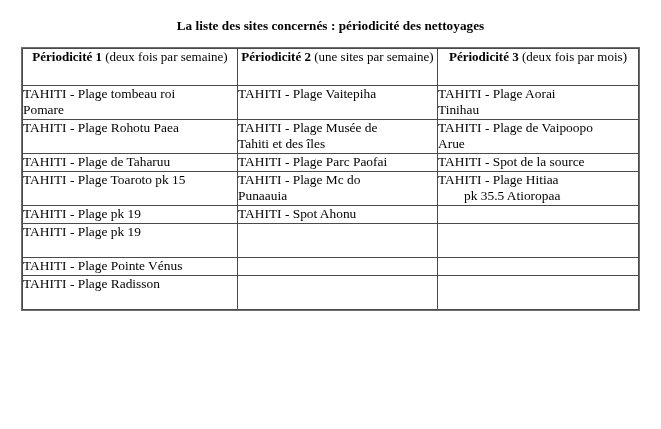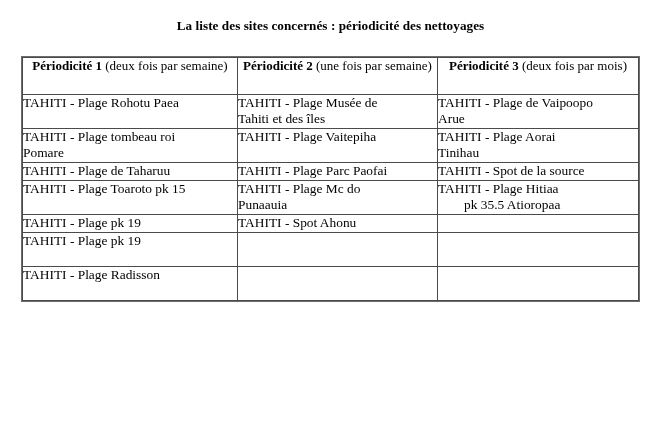--- a/index.html
+++ b/index.html
@@ -25,21 +25,21 @@
     font-size: 13.2px;
     font-weight: bold;
     letter-spacing: 0.05px;
     line-height: 16px;
     margin-top: 9px;
   }
 
   #sites-table {
     position: absolute;
     left: 22px;
-    top: 57px;
+    top: 48px;
     width: 616px;
     border-collapse: collapse;
     table-layout: fixed;
   }
 
   #sites-table td, #sites-table th {
     border: 1px solid #4a4a4a;
     padding: 0;
     vertical-align: top;
     font-weight: normal;
@@ -102,37 +102,37 @@
     <col class="col1">
     <col class="col2">
     <col class="col3">
   </colgroup>
   <thead>
     <tr>
       <th class="hdr col1">
         <span class="strong">Périodicité 1</span><span class="light"> (deux fois par semaine)</span>
       </th>
       <th class="hdr col2">
-        <span class="strong">Périodicité 2</span><span class="light"> (une fois par semaine)</span>
+        <span class="strong">Périodicité 2</span><span class="light"> (une sites par semaine)</span>
       </th>
       <th class="hdr col3">
         <span class="strong">Périodicité 3</span><span class="light"> (deux fois par mois)</span>
       </th>
     </tr>
   </thead>
   <tbody>
     <tr class="r-double">
+      <td class="cell"><span>TAHITI - Plage tombeau roi</span><span class="line2">Pomare</span></td>
+      <td class="cell"><span>TAHITI - Plage Vaitepiha</span><span class="line2"></span></td>
+      <td class="cell"><span>TAHITI - Plage Aorai</span><span class="line2">Tinihau</span></td>
+    </tr>
+    <tr class="r-double">
       <td class="cell"><span>TAHITI - Plage Rohotu Paea</span><span class="line2"></span></td>
       <td class="cell"><span>TAHITI - Plage Musée de</span><span class="line2">Tahiti et des îles</span></td>
       <td class="cell"><span>TAHITI - Plage de Vaipoopo</span><span class="line2">Arue</span></td>
-    </tr>
-    <tr class="r-double">
-      <td class="cell"><span>TAHITI - Plage tombeau roi</span><span class="line2">Pomare</span></td>
-      <td class="cell"><span>TAHITI - Plage Vaitepiha</span><span class="line2"></span></td>
-      <td class="cell"><span>TAHITI - Plage Aorai</span><span class="line2">Tinihau</span></td>
     </tr>
     <tr class="r-single">
       <td class="cell"><span>TAHITI - Plage de Taharuu</span></td>
       <td class="cell"><span>TAHITI - Plage Parc Paofai</span></td>
       <td class="cell"><span>TAHITI - Spot de la source</span></td>
     </tr>
     <tr class="r-double">
       <td class="cell"><span>TAHITI - Plage Toaroto pk 15</span></td>
       <td class="cell"><span>TAHITI - Plage Mc do</span><span class="line2">Punaauia</span></td>
       <td class="cell"><span>TAHITI - Plage Hitiaa</span><span class="line2 indent">pk 35.5 Atioropaa</span></td>
@@ -140,19 +140,24 @@
     <tr class="r-single">
       <td class="cell"><span>TAHITI - Plage pk 19</span></td>
       <td class="cell"><span>TAHITI - Spot Ahonu</span></td>
       <td class="cell empty">&nbsp;</td>
     </tr>
     <tr class="r-double">
       <td class="cell"><span>TAHITI - Plage pk 19</span></td>
       <td class="cell empty">&nbsp;</td>
       <td class="cell empty">&nbsp;</td>
     </tr>
+    <tr class="r-single">
+      <td class="cell"><span>TAHITI - Plage Pointe Vénus</span></td>
+      <td class="cell empty">&nbsp;</td>
+      <td class="cell empty">&nbsp;</td>
+    </tr>
     <tr class="r-double">
       <td class="cell"><span>TAHITI - Plage Radisson</span></td>
       <td class="cell empty">&nbsp;</td>
       <td class="cell empty">&nbsp;</td>
     </tr>
   </tbody>
 </table>
 
 </body></html>

